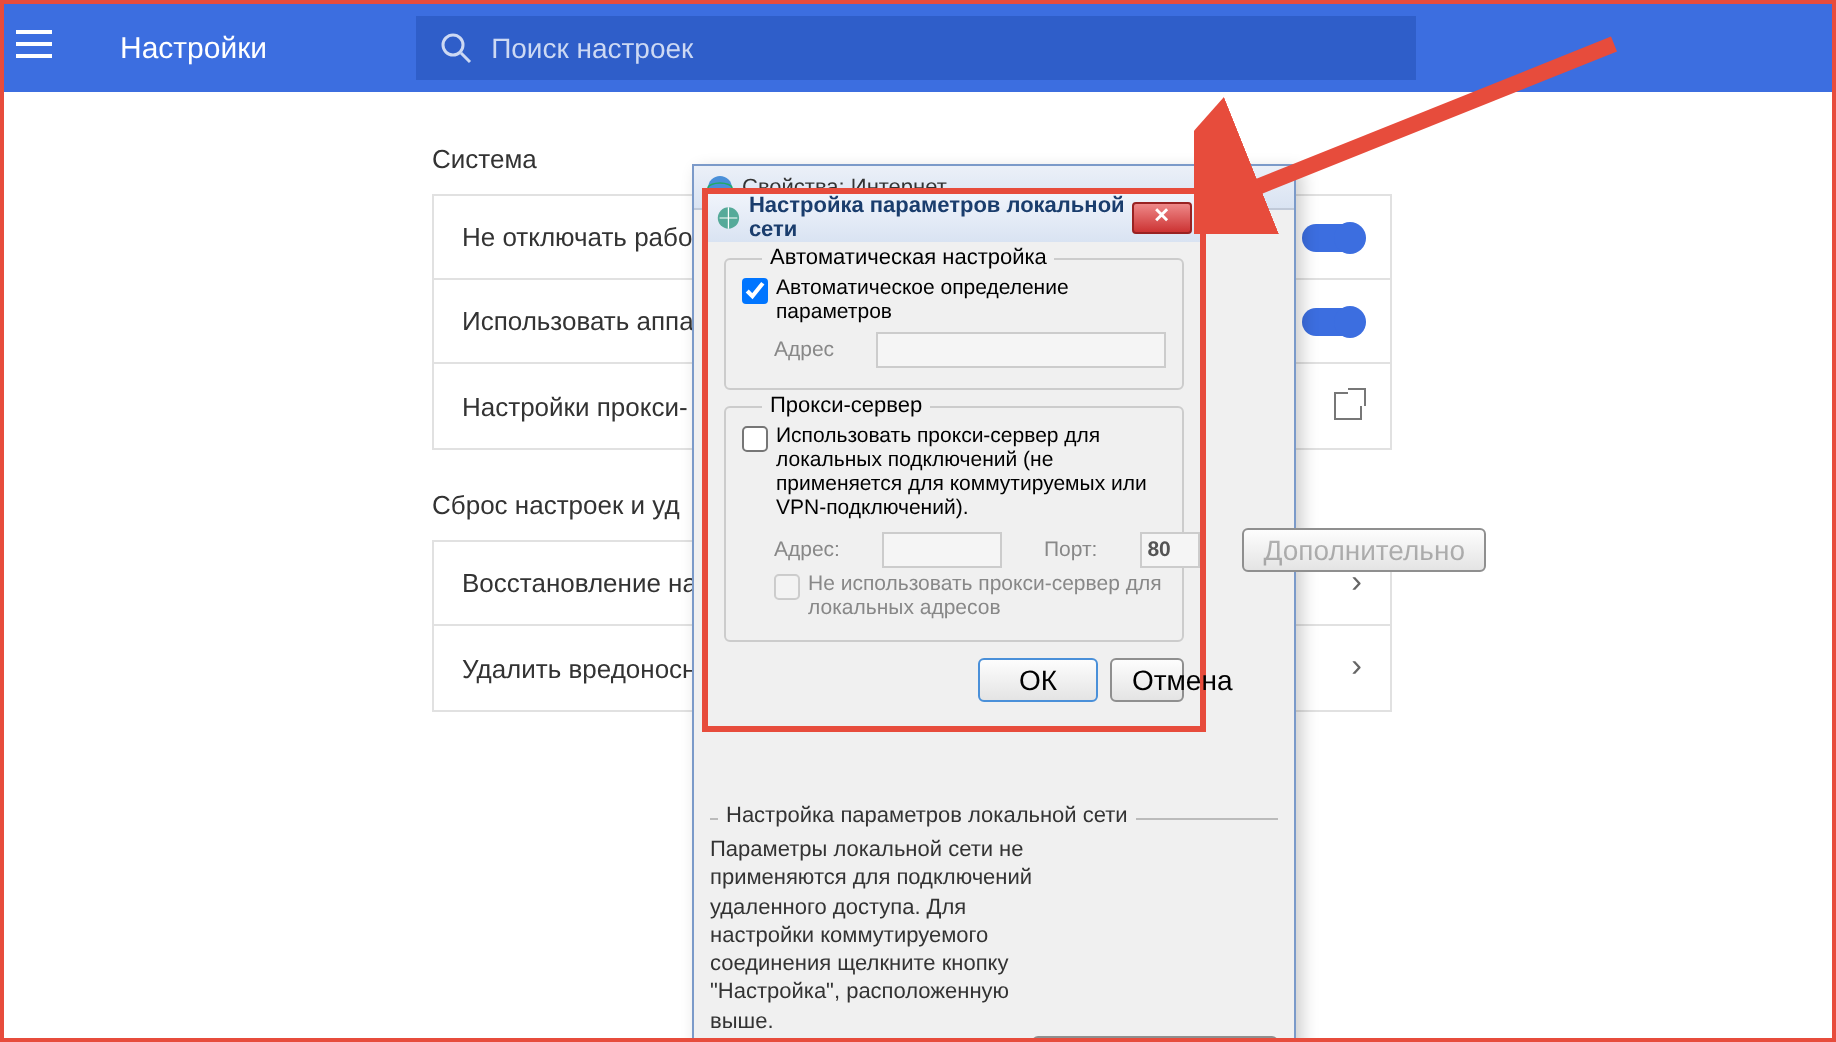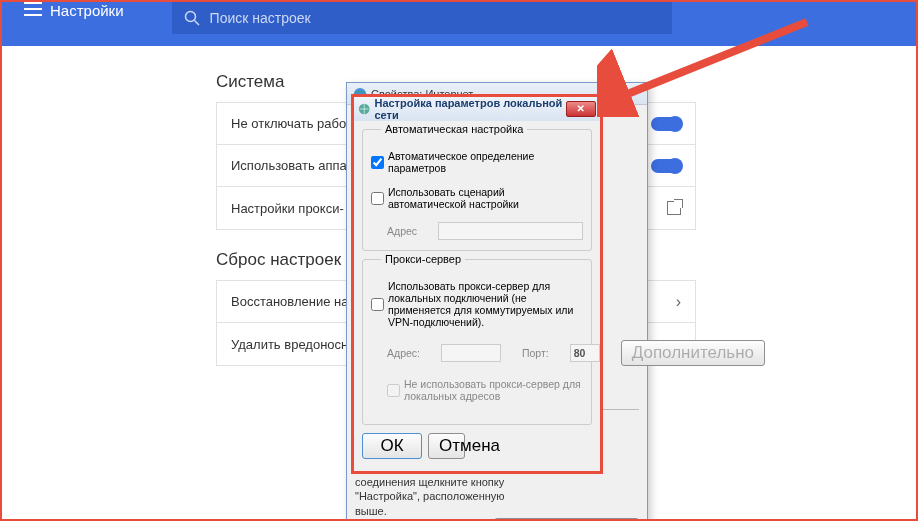--- a/index.html
+++ b/index.html
@@ -1,56 +1,56 @@
 <!DOCTYPE html>
 <html><head>
 <meta charset="utf-8">
 <style>
 *{box-sizing:border-box;margin:0;padding:0;font-family:Arial,sans-serif}
 body{background:#fff;width:918px;height:521px;position:relative;overflow:hidden;border:2px solid #e74c3c}
-.topbar{height:44px;background:#3c6ee0;display:flex;align-items:flex-start;padding:0 22px;gap:8px}
+.topbar{height:44px;background:#3c6ee0;display:flex;align-items:center;padding:0 6px;gap:34px}
 .menu-icon{color:#fff;cursor:pointer}
 .topbar-title{color:#fff;font-size:15px}
 .searchbox{background:#2f5ec9;height:32px;flex:0 0 500px;display:flex;align-items:center;padding:0 12px;gap:10px;margin-left:40px}
 .searchbox input{background:transparent;border:none;outline:none;color:#fef9c3;font-size:14px;flex:1}
 .searchbox input::placeholder{color:#cdd9f3}
 .content{padding:20px 0 0 214px}
-.section-title{font-size:17px;color:#333;margin:6px 0 10px}
+.section-title{font-size:13px;color:#333;margin:6px 0 10px}
 .panel{border:1px solid #e1e1e1;background:#fff;width:480px}
 .panel-row{height:42px;border-bottom:1px solid #e1e1e1;display:flex;align-items:center;justify-content:space-between;padding:0 14px;font-size:13px;color:#333}
 .panel-row:last-child{border-bottom:none}
 .toggle{width:30px;height:14px;background:#3c6ee0;border-radius:7px;position:relative}
 .toggle::after{content:"";position:absolute;width:16px;height:16px;background:#3c6ee0;border-radius:50%;top:-1px;right:-2px}
 .ext-icon{width:14px;height:14px;border:1.5px solid #777;position:relative}
 .ext-icon::after{content:"";position:absolute;width:8px;height:8px;border-top:1.5px solid #777;border-right:1.5px solid #777;top:-3px;right:-3px;background:#fff}
 .arrow-r{font-size:16px;color:#666}
 .win-dialog{position:absolute;left:344px;top:80px;width:302px;background:#f0f0f0;border:1px solid #7b9ac9;box-shadow:3px 3px 8px rgba(0,0,0,.2);font-size:11px}
 .win-title{background:linear-gradient(#ebf0f8,#d9e3f2);height:22px;display:flex;align-items:center;padding:0 6px;gap:4px;color:#333;border-bottom:1px solid #c0c9d8}
 .win-title-icon{width:14px;height:14px}
 .win-body{padding:8px;background:#f0f0f0}
 .lan-section{margin-top:290px;padding:6px 0}
 .fieldset-line{border-top:1px solid #bbb;position:relative;margin-bottom:8px}
 .fieldset-line span{position:absolute;top:-8px;left:4px;background:#f0f0f0;padding:0 4px;font-size:11px;color:#333}
 .lan-text{font-size:11px;color:#333;width:170px;line-height:1.3;float:left}
-.win-btn{background:linear-gradient(#fdfdfd,#e4e4e4);border:1px solid #8f8f8f;border-radius:3px;font-size:17px;padding:2px 10px;cursor:pointer}
+.win-btn{background:linear-gradient(#fdfdfd,#e4e4e4);border:1px solid #8f8f8f;border-radius:3px;font-size:14px;padding:2px 10px;cursor:pointer}
 .lan-btn{float:right}
 .red-dialog{position:absolute;left:349px;top:92px;width:252px;background:#f0f0f0;border:3px solid #e74c3c;font-size:11px;z-index:10}
 .red-title{background:linear-gradient(#f0f4fb,#d9e3f2);height:24px;display:flex;align-items:center;justify-content:space-between;padding:0 4px;color:#1a3d6d;font-weight:bold}
 .red-title-left{display:flex;align-items:center;gap:4px}
 .close-x{background:linear-gradient(#e88,#c33);border:1px solid #922;border-radius:2px;width:34px;height:16px;color:#fff;text-align:center;line-height:14px;font-size:10px;font-weight:bold;cursor:pointer}
 .red-body{padding:8px}
 .fieldset{border:1px solid #ccc;border-radius:3px;padding:8px 8px 10px;margin-bottom:8px;position:relative}
 .fieldset-title{position:absolute;top:-7px;left:18px;background:#f0f0f0;padding:0 4px;font-size:11px}
 .fieldset p{font-size:10.5px;color:#333;line-height:1.3;margin-bottom:6px}
-.cb-row{display:flex;align-items:center;gap:4px;margin:12px 0;font-size:10.5px}
+.cb-row{display:flex;align-items:flex-start;gap:4px;margin:0 0;font-size:10.5px}
 .cb-row input[type=checkbox]{margin-top:1px}
 .addr-row{display:flex;align-items:center;gap:21px;margin:4px 0 0 16px;font-size:10.5px;color:#888}
 .addr-row input[type=text]{border:1px solid #ccc;height:18px;padding:0 3px;font-size:10.5px}
 .addr-row.disabled input{background:#f5f5f5}
-.red-footer{text-align:right;padding:0 0 4px;display:flex;justify-content:flex-start;gap:6px}
+.red-footer{text-align:right;padding:0 0 4px;display:flex;justify-content:flex-end;gap:6px}
 .arrow-svg{position:absolute;left:595px;top:15px;z-index:20;pointer-events:none}
 </style>
 </head>
 <body>
 
 <div class="topbar">
   <span class="menu-icon">
     <svg width="18" height="14" viewBox="0 0 18 14">
         <path d="M0 1h18M0 7h18M0 13h18" stroke="#fff" stroke-width="2"></path>
       </svg>
@@ -126,24 +126,20 @@
     </div>
     <div class="close-x">✕</div>
   </div>
   <div class="red-body">
     <div class="fieldset">
       <span class="fieldset-title">Автоматическая настройка</span>
       <label class="cb-row">
           <input type="checkbox" checked="" style="">
           <span>Автоматическое определение параметров</span>
         </label>
-      <label class="cb-row">
-          <input type="checkbox" style="">
-          <span>Использовать сценарий автоматической настройки</span>
-        </label>
       <div class="addr-row disabled">
           <span>Адрес</span>
           <input type="text" style="width: 150px;" disabled="">
         </div>
     </div>
     <div class="fieldset">
       <span class="fieldset-title">Прокси-сервер</span>
       <label class="cb-row">
           <input type="checkbox" style="">
           <span>Использовать прокси-сервер для локальных подключений (не применяется для коммутируемых или VPN-подключений).</span>

